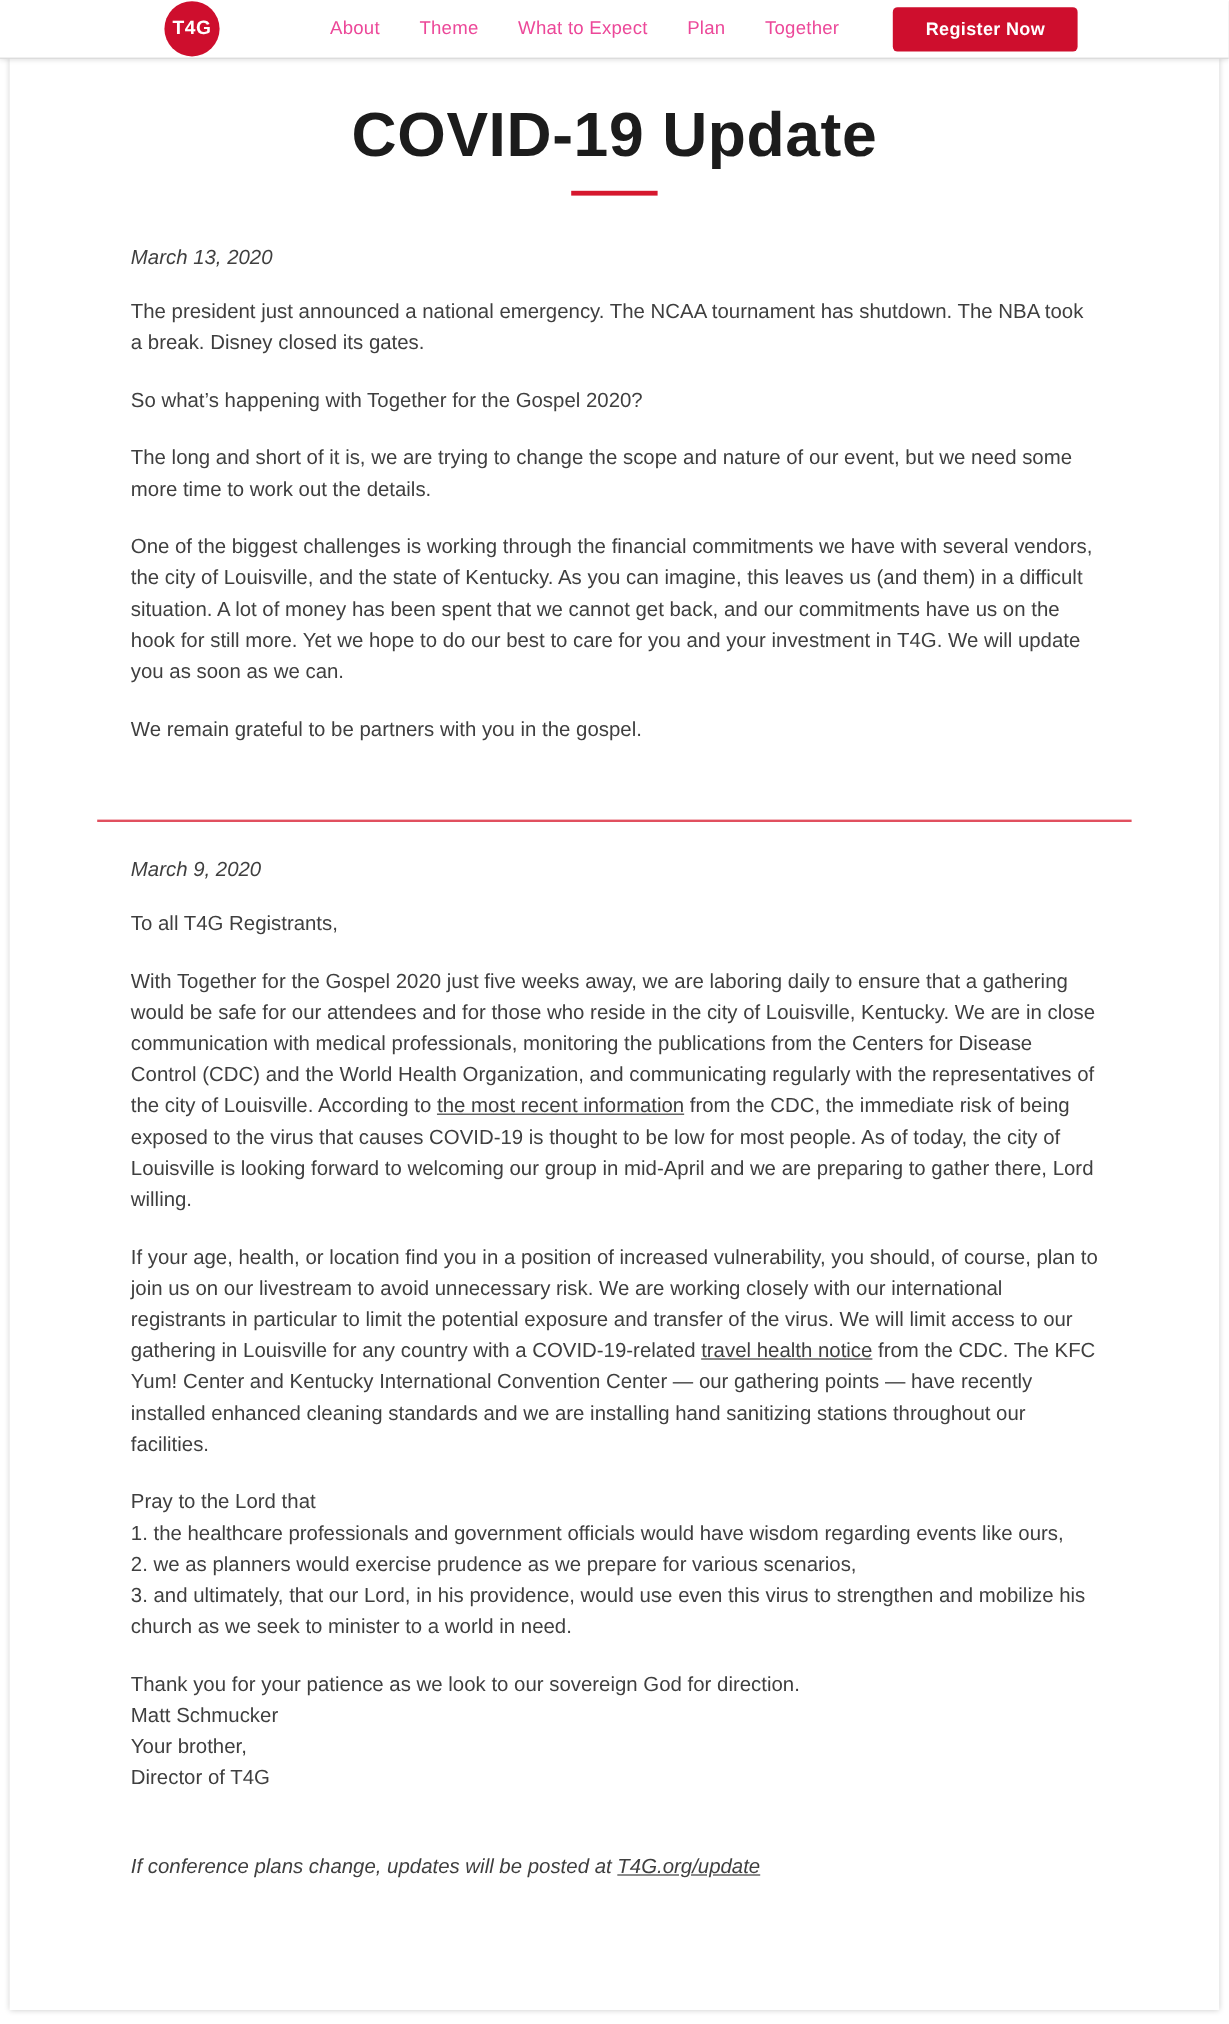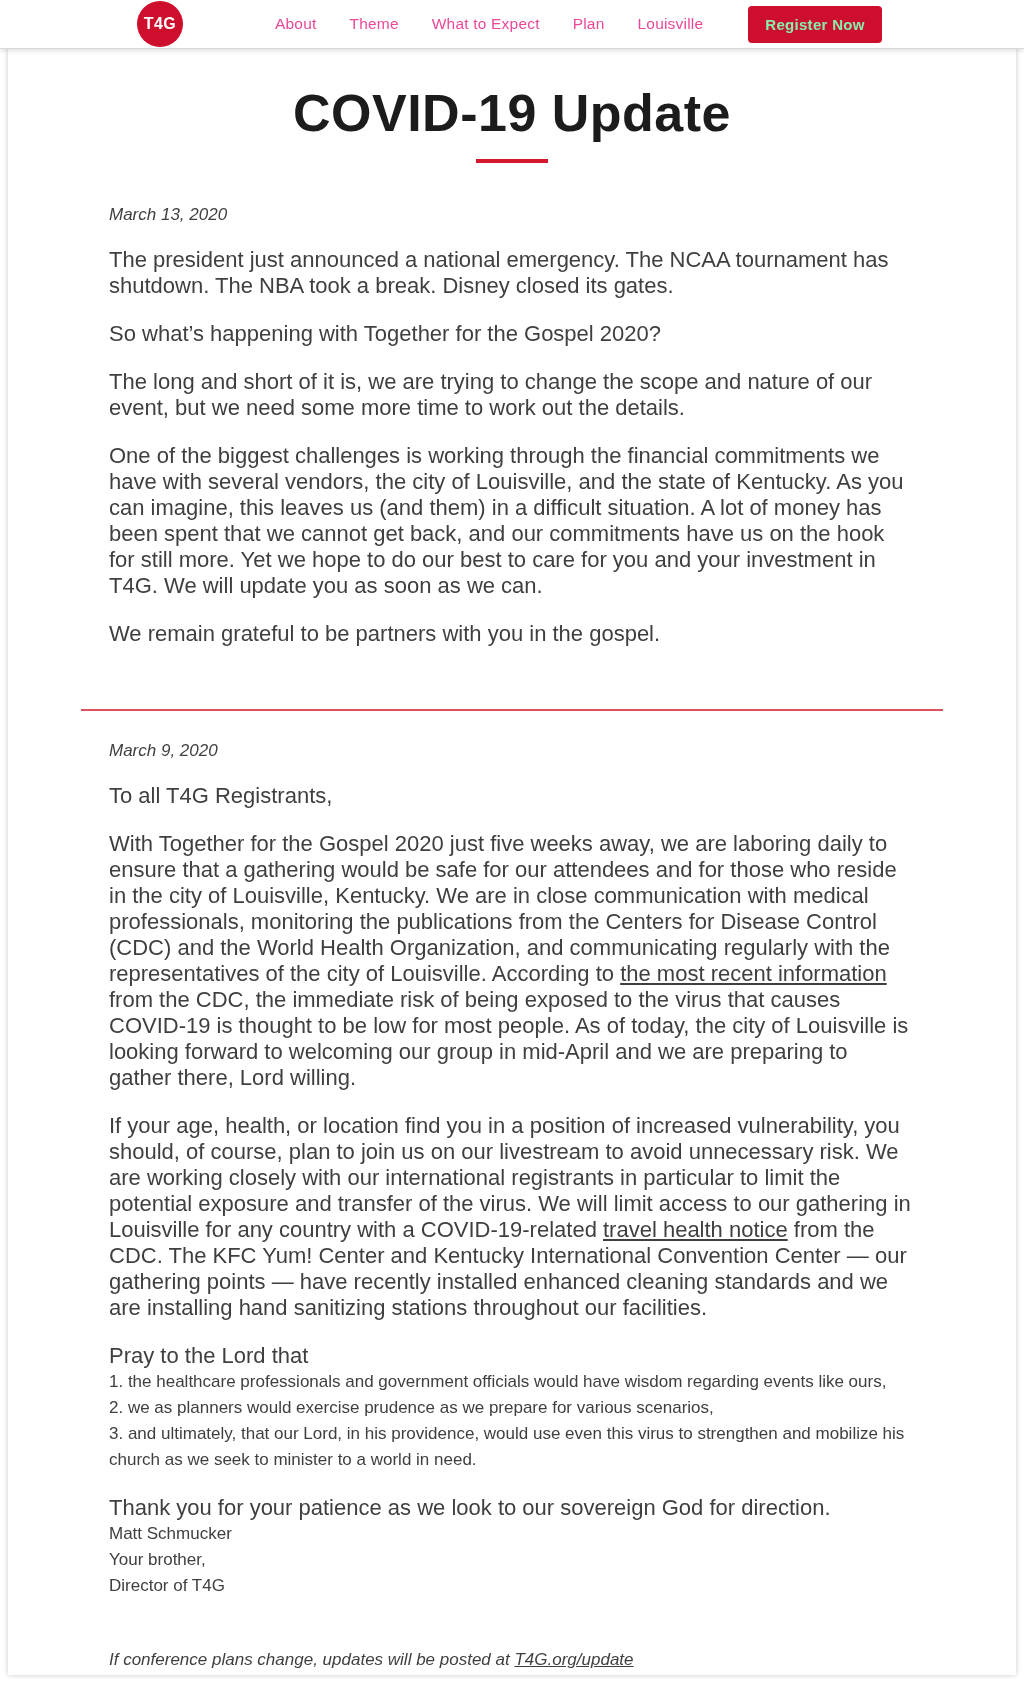--- a/index.html
+++ b/index.html
@@ -41,28 +41,28 @@
     font-size: 15.5px;
     color: #ec4899;
     text-decoration: none;
     margin-right: 33px;
     letter-spacing: 0.2px;
     cursor: pointer;
     white-space: nowrap;
   }
   .register-btn {
     background: #ce0e2d;
-    color: #86efac;
+    color: #ffffff;
     border: none;
     border-radius: 4px;
     font-family: "Liberation Sans", sans-serif;
     font-size: 15px;
     font-weight: bold;
     letter-spacing: 0.3px;
-    padding: 10px 17px;
+    padding: 10px 27px;
     margin-left: 12px;
     cursor: pointer;
   }
   
   .sheet {
     margin: 0 8px;
     min-height: 1627px;
     background: #ffffff;
     box-shadow: 0 0 5px rgba(0,0,0,0.22);
     padding-top: 36px;
@@ -87,21 +87,21 @@
     width: 72px; height: 4px;
     background: #d6182e;
     margin: 15px auto 0 auto;
   }
   .date-line {
     font-style: italic;
     margin: 42px 0 0 0;
     font-size: 17px;
   }
   p.body-p {
-    font-size: 22px;
+    font-size: 17px;
     line-height: 26px;
     margin: 22px 0 0 0;
   }
   .body-p a, .footer-note a {
     color: inherit;
     text-decoration: underline;
     cursor: pointer;
   }
   .red-divider {
     border: none;
@@ -129,21 +129,21 @@
 
 <header class="site-header">
   <div class="logo-circle">
     <span>T4G</span>
   </div>
   <nav class="main-nav">
     <a class="nav-link">About</a>
     <a class="nav-link">Theme</a>
     <a class="nav-link">What to Expect</a>
     <a class="nav-link">Plan</a>
-    <a class="nav-link">Louisville</a>
+    <a class="nav-link">Together</a>
     <button class="register-btn">Register Now</button>
   </nav>
 </header>
 
 <div class="sheet">
   <article class="content">
 
     <h1 class="page-title">COVID-19 Update</h1>
     <div class="title-underline"></div>
 

